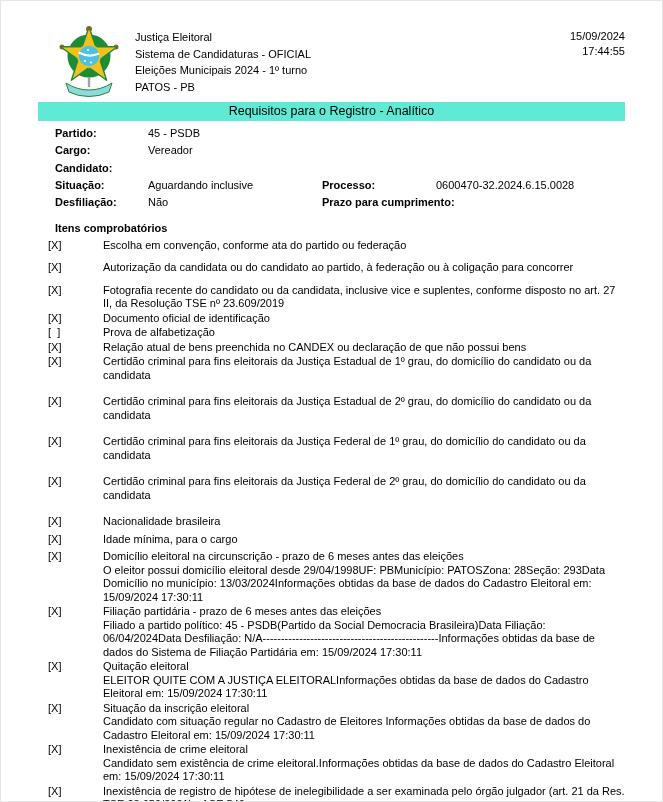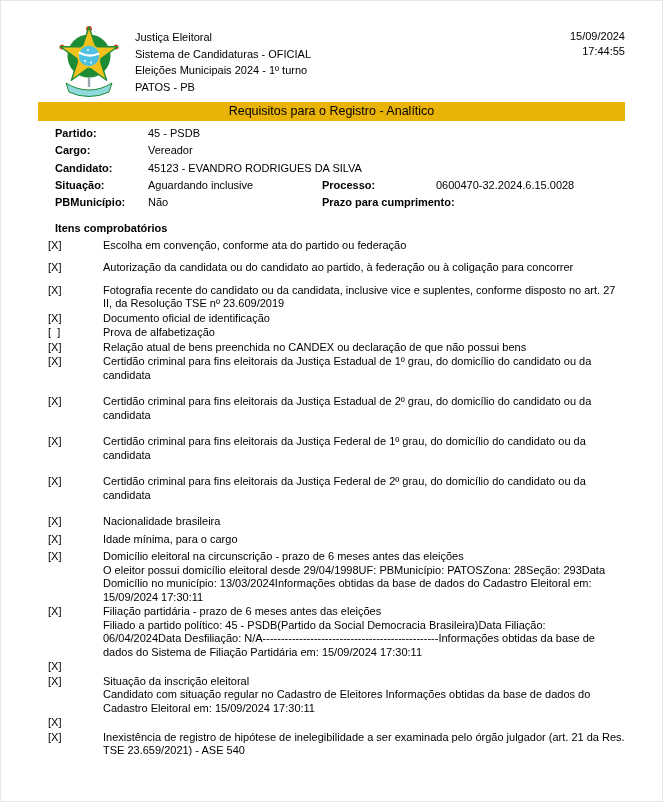--- a/index.html
+++ b/index.html
@@ -77,49 +77,48 @@
       <div>Sistema de Candidaturas - OFICIAL</div>
       <div>Eleições Municipais 2024 - 1º turno</div>
       <div>PATOS - PB</div>
     </div>
     <div class="datetime">
       <div>15/09/2024</div>
       <div>17:44:55</div>
     </div>
   </div>
 
-  <div class="banner" style="background: #eab308;">
+  <div class="banner" style="background: #5eead4;">
     <span>Requisitos para o Registro - Analítico</span>
   </div>
 
   <div class="fields">
     <div class="frow">
       <span class="flabel">Partido:</span>
       <span class="fvalue">45 - PSDB</span>
       <span></span>
         <span></span>
     </div>
     <div class="frow">
       <span class="flabel">Cargo:</span>
       <span class="fvalue">Vereador</span>
       <span></span>
         <span></span>
     </div>
     <div class="frow">
       <span class="flabel">Candidato:</span>
-      <span class="fvalue" style="grid-column:2 / span 3;">45123 - EVANDRO RODRIGUES DA SILVA</span>
     </div>
     <div class="frow">
       <span class="flabel">Situação:</span>
       <span class="fvalue">Aguardando inclusive</span>
       <span class="flabel">Processo:</span>
       <span class="fvalue">0600470-32.2024.6.15.0028</span>
     </div>
     <div class="frow">
-      <span class="flabel">PBMunicípio:</span>
+      <span class="flabel">Desfiliação:</span>
       <span class="fvalue">Não</span>
       <span class="flabel">Prazo para cumprimento:</span>
       <span class="fvalue"></span>
     </div>
   </div>
 
   <div class="checklist">
     <div class="cl-heading">Itens comprobatórios</div>
     <div id="items">
         <div class="item">
@@ -215,30 +214,38 @@
   </div>
         <div class="item">
     <span class="mark">[X]</span>
     <span class="body">
       <span>Filiação partidária - prazo de 6 meses antes das eleições</span>
       <div class="detail">Filiado a partido político: 45 - PSDB(Partido da Social Democracia Brasileira)Data Filiação: 06/04/2024Data Desfiliação: N/A------------------------------------------------Informações obtidas da base de dados do Sistema de Filiação Partidária em: 15/09/2024 17:30:11</div>
     </span>
   </div>
         <div class="item">
     <span class="mark">[X]</span>
+    <span class="body">
+      <span>Quitação eleitoral</span>
+      <div class="detail">ELEITOR QUITE COM A JUSTIÇA ELEITORALInformações obtidas da base de dados do Cadastro Eleitoral em: 15/09/2024 17:30:11</div>
+    </span>
   </div>
         <div class="item">
     <span class="mark">[X]</span>
     <span class="body">
       <span>Situação da inscrição eleitoral</span>
       <div class="detail">Candidato com situação regular no Cadastro de Eleitores Informações obtidas da base de dados do Cadastro Eleitoral em: 15/09/2024 17:30:11</div>
     </span>
   </div>
         <div class="item">
     <span class="mark">[X]</span>
+    <span class="body">
+      <span>Inexistência de crime eleitoral</span>
+      <div class="detail">Candidato sem existência de crime eleitoral.Informações obtidas da base de dados do Cadastro Eleitoral em: 15/09/2024 17:30:11</div>
+    </span>
   </div>
         <div class="item">
     <span class="mark">[X]</span>
     <span class="body">
       <span>Inexistência de registro de hipótese de inelegibilidade a ser examinada pelo órgão julgador (art. 21 da Res. TSE 23.659/2021) - ASE 540</span>
       
     </span>
   </div>
       </div>
   </div>

